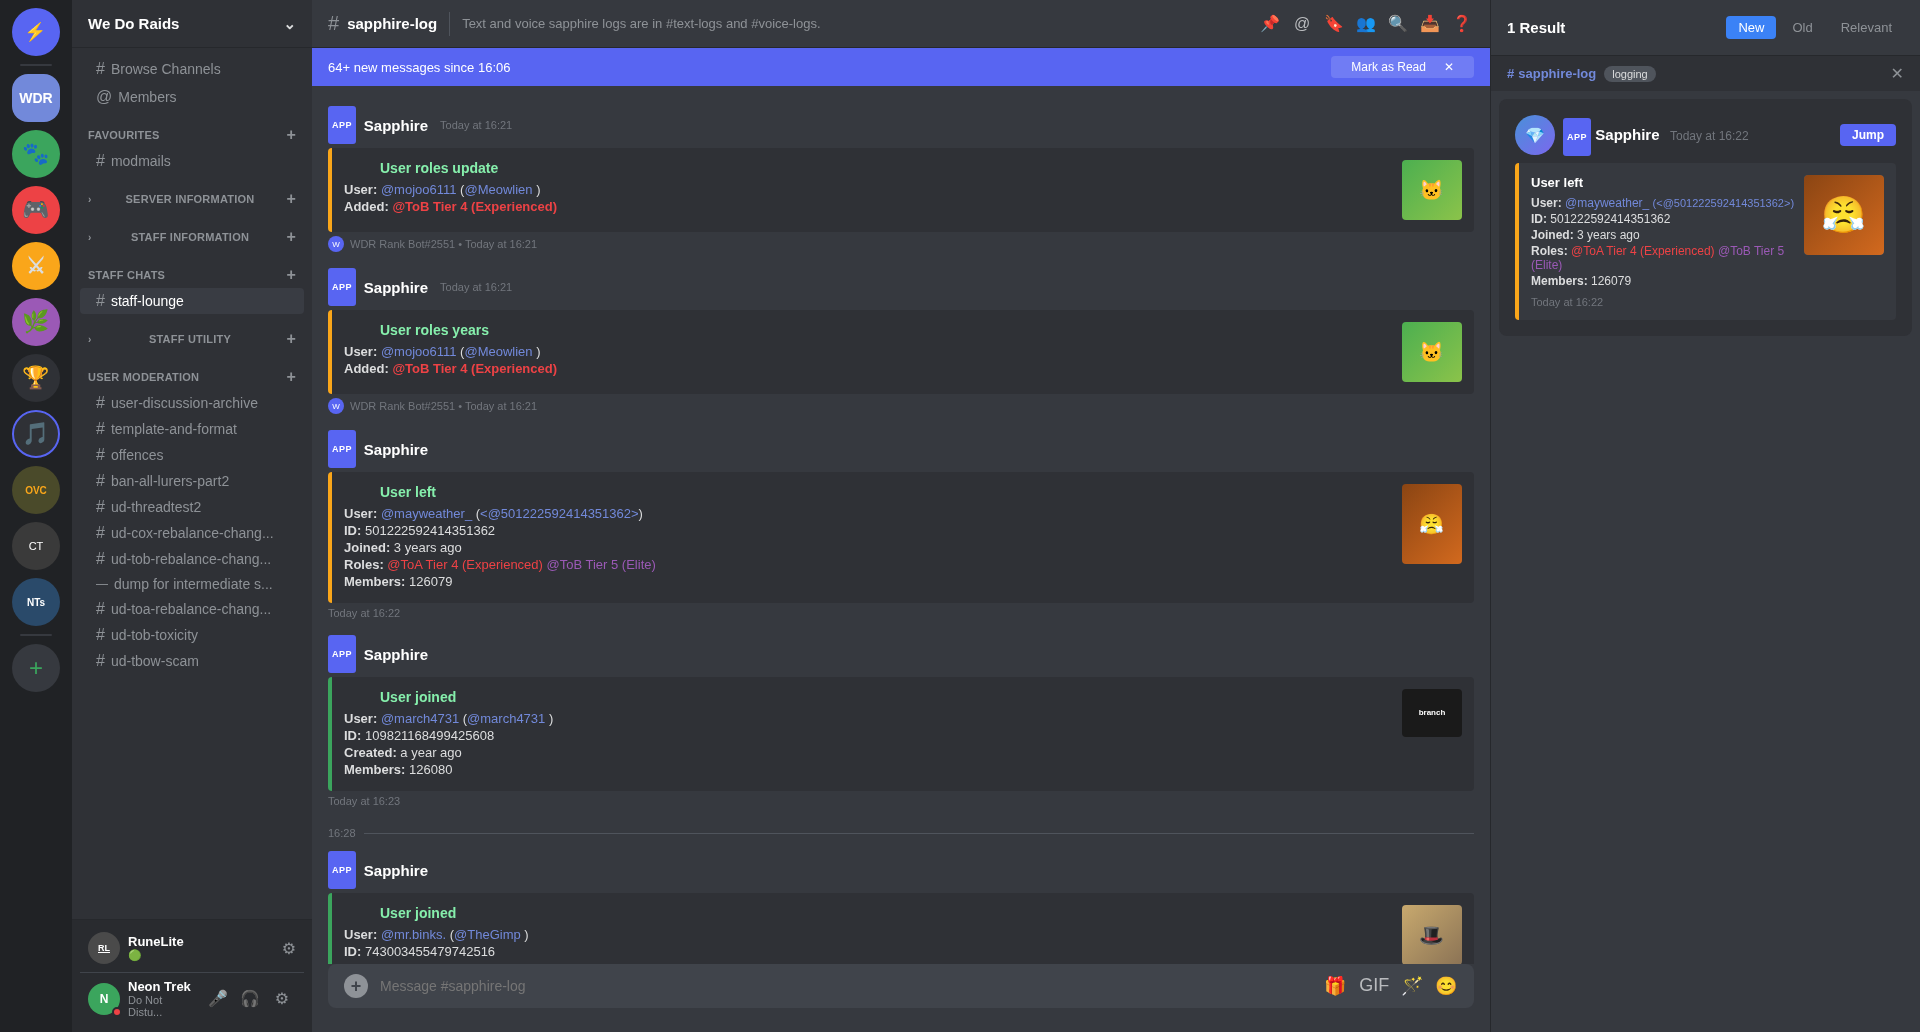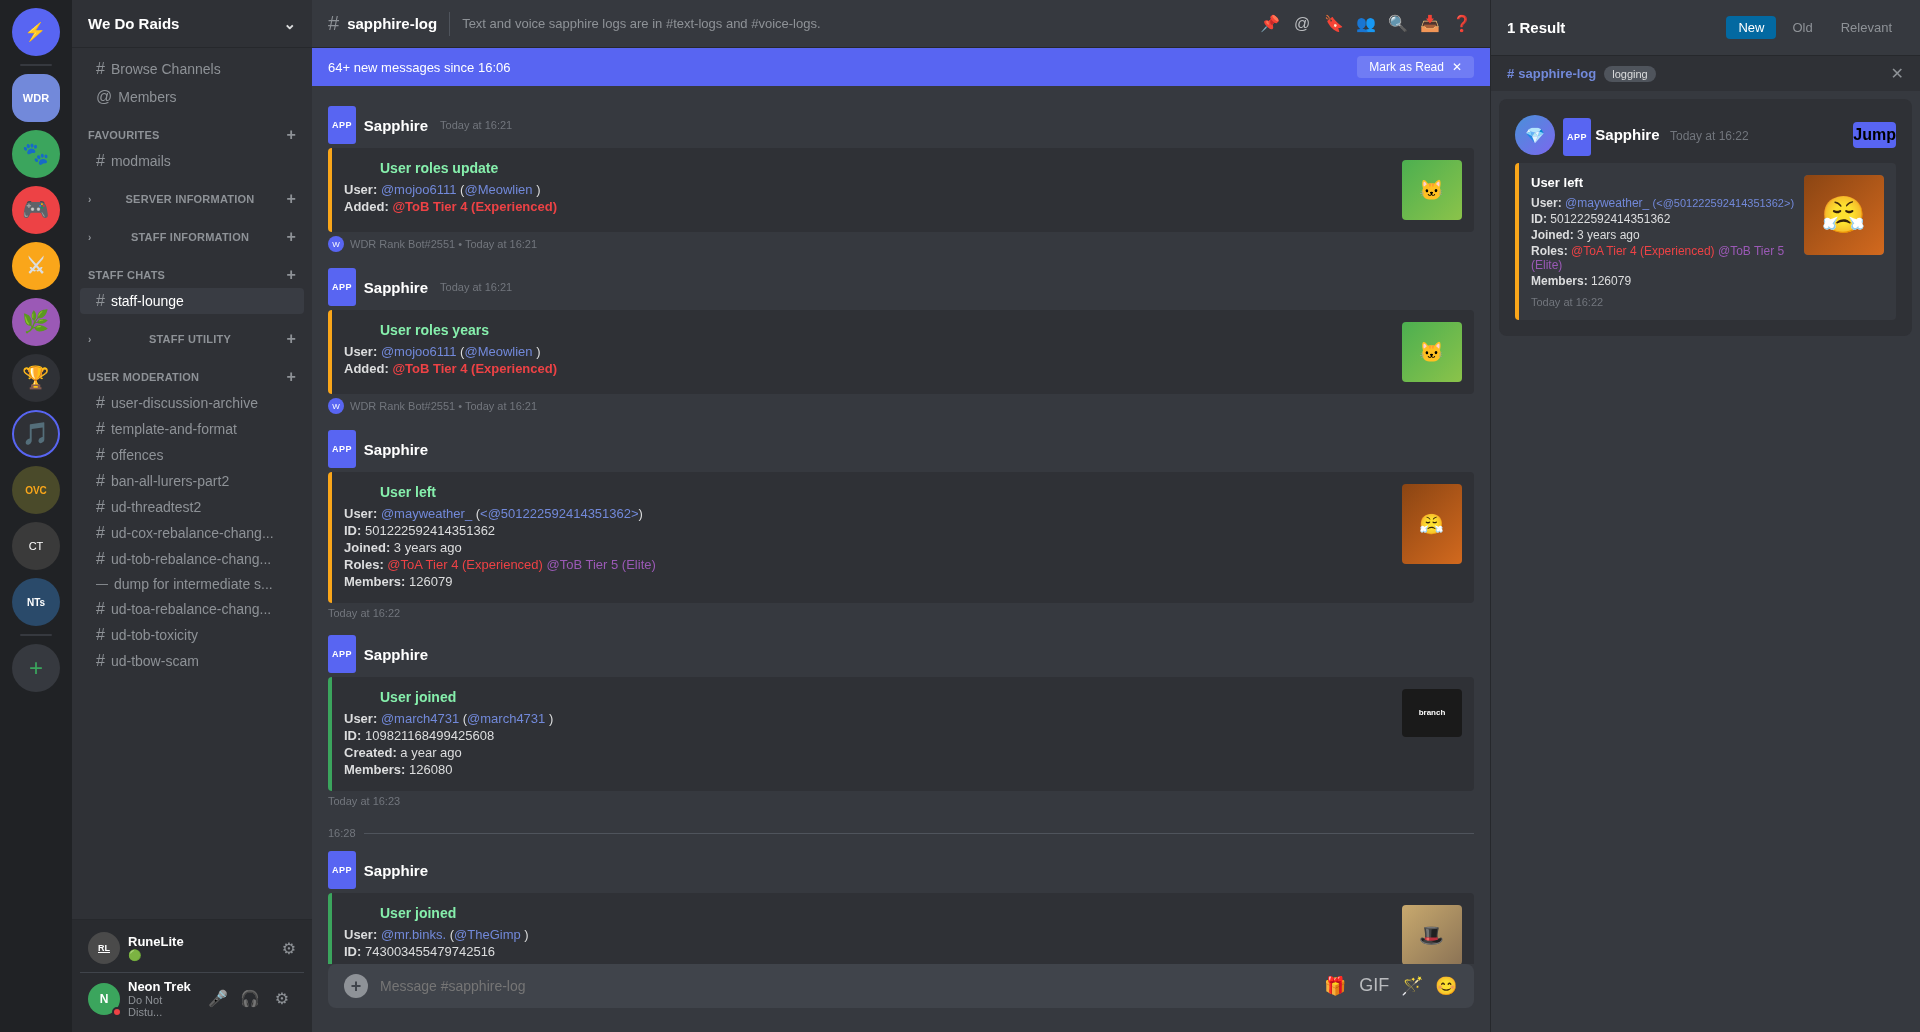--- a/index.html
+++ b/index.html
@@ -149,25 +149,25 @@
       padding: 8px 16px;
       display: flex;
       align-items: center;
       justify-content: space-between;
       font-size: 13px;
       cursor: pointer;
       flex-shrink: 0;
     }
     .mark-as-read-btn {
       background: rgba(255,255,255,0.15);
-      padding: 4px 12px;
+      padding: 4px 20px;
       border-radius: 4px;
       font-size: 12px;
       cursor: pointer;
-      display: flex; align-items: flex-start; gap: 8px;
+      display: flex; align-items: flex-start; gap: 18px;
     }
 
     .messages-area {
       flex: 1;
       overflow-y: auto;
       padding: 16px 0;
     }
     .messages-area::-webkit-scrollbar { width: 8px; }
     .messages-area::-webkit-scrollbar-thumb { background: #202225; border-radius: 4px; }
     .messages-area::-webkit-scrollbar-track { background: #36393f; }
@@ -278,21 +278,21 @@
       flex: 1;
     }
     .search-tabs {
       display: flex; gap: 4px;
     }
     .search-tab {
       padding: 4px 12px; border-radius: 4px;
       font-size: 13px; cursor: pointer; font-weight: 500;
       color: #8e9297;
     }
-    .search-tab.active { background: #0369a1; color: white; }
+    .search-tab.active { background: #3b82f6; color: white; }
 
     .search-filter-bar {
       padding: 8px 16px;
       background: #2f3136;
       display: flex;
       align-items: center;
       gap: 8px;
       font-size: 13px;
     }
     .search-filter-channel { color: #7289da; font-weight: 600; display: flex; align-items: center; gap: 4px; }
@@ -303,22 +303,22 @@
     .search-result-card {
       background: #2f3136; border-radius: 8px; padding: 16px;
       margin-bottom: 8px;
     }
     .search-result-header {
       display: flex; align-items: center; gap: 8px; margin-bottom: 8px;
     }
     .search-result-name { font-size: 15px; font-weight: 600; color: #fff; }
     .search-result-time { font-size: 12px; color: #72767d; }
     .jump-btn {
-      margin-left: auto; background: #5865f2; color: #000000;
-      padding: 4px 0; border-radius: 4px; font-size: 16px;
+      margin-left: auto; background: #5865f2; color: #ffffff;
+      padding: 4px 12px; border-radius: 4px; font-size: 12px;
       cursor: pointer; font-weight: 600;
     }
     .search-result-embed {
       background: #36393f; border-left: 4px solid #faa61a;
       border-radius: 4px; padding: 12px; margin-top: 8px;
     }
     .search-result-embed-title { font-size: 13px; font-weight: 600; color: #fff; margin-bottom: 6px; }
     .search-result-embed-field { font-size: 12px; color: #dcddde; margin-bottom: 2px; }
     .search-user-image {
       width: 80px; height: 80px; border-radius: 4px;
@@ -381,21 +381,21 @@
       display: flex; align-items: center; justify-content: center;
       font-size: 20px;
     }
   </style>
 </head>
 <body>
 
 <div class="server-sidebar">
   <div class="server-icon server-icon-discord" style="background:#5865f2">⚡</div>
   <div class="server-divider"></div>
-  <div class="server-icon active" style="background:#7289da; font-size:11px; font-weight:bold; color:white;">WDR</div>
+  <div class="server-icon active" style="background:#7289da; font-size:14px; font-weight:bold; color:white;">WDR</div>
   <div class="server-icon" style="background:#3ba55d; font-size:22px;">🐾</div>
   <div class="server-icon" style="background:#ed4245; font-size:22px;">🎮</div>
   <div class="server-icon" style="background:#faa61a; font-size:22px;">⚔</div>
   <div class="server-icon" style="background:#9b59b6; font-size:22px;">🌿</div>
   <div class="server-icon" style="background:#2f3136; font-size:22px;">🏆</div>
   <div class="server-icon" style="background:#2f3136; border:2px solid #5865f2; font-size:22px;">🎵</div>
   <div class="server-icon" style="background:#4a4a2a; font-size:10px; font-weight:bold; color:#faa61a;">OVC</div>
   <div class="server-icon" style="background:#3a3a3a; font-size:11px; font-weight:normal; color:white;">CT</div>
   <div class="server-icon" style="background:#2a4a6a; font-size:10px; font-weight:bold; color:white;">NTs</div>
   <div class="server-divider"></div>

